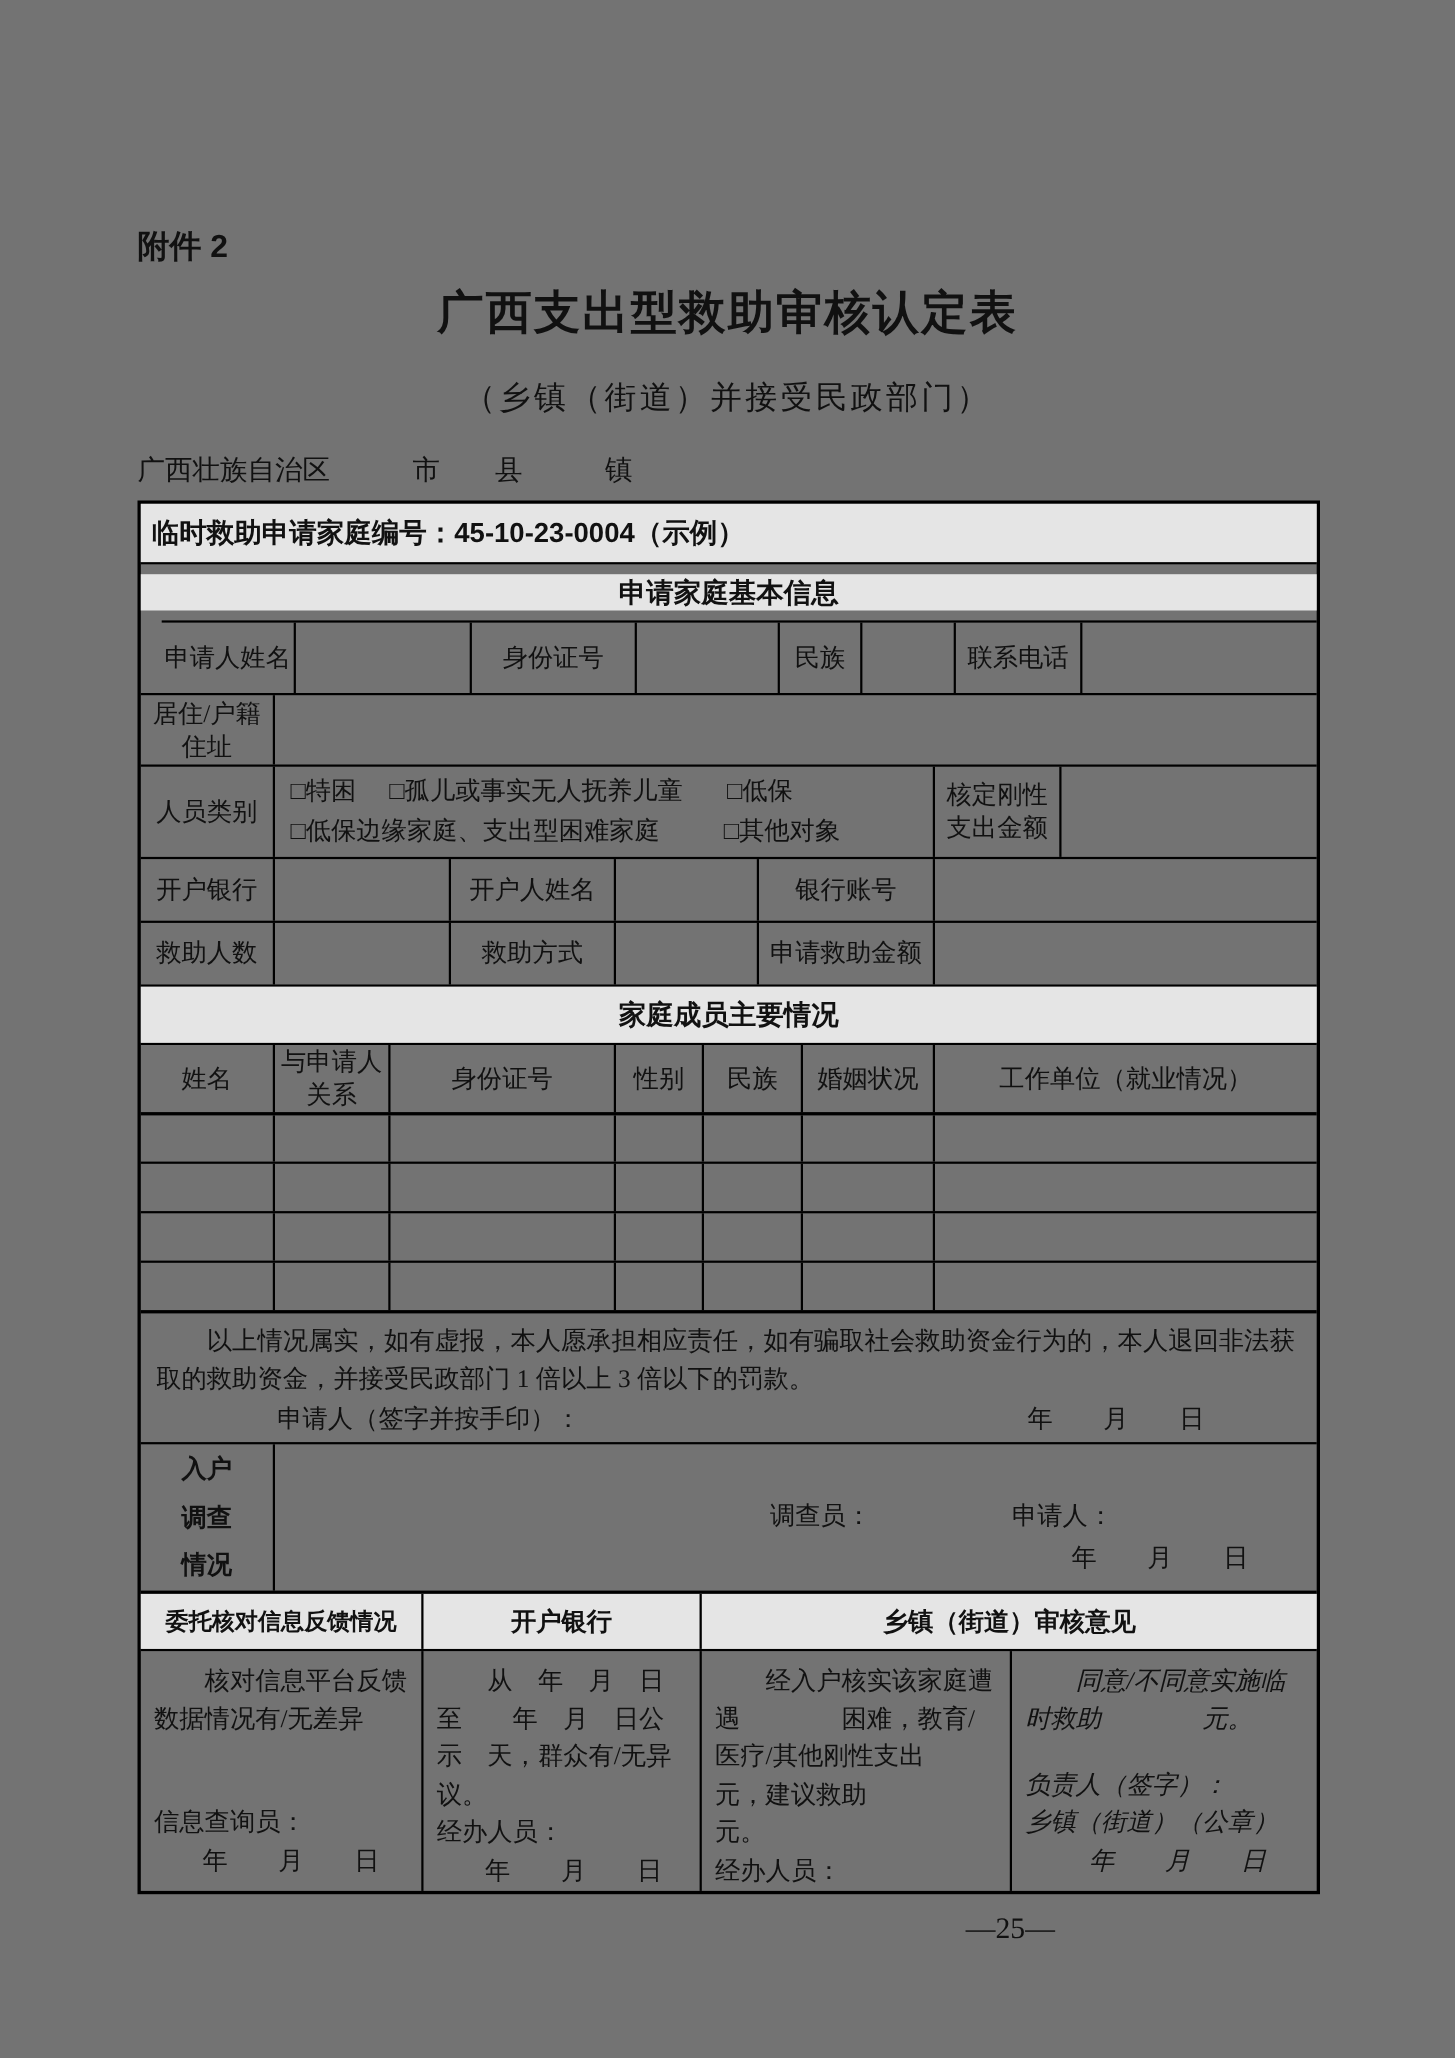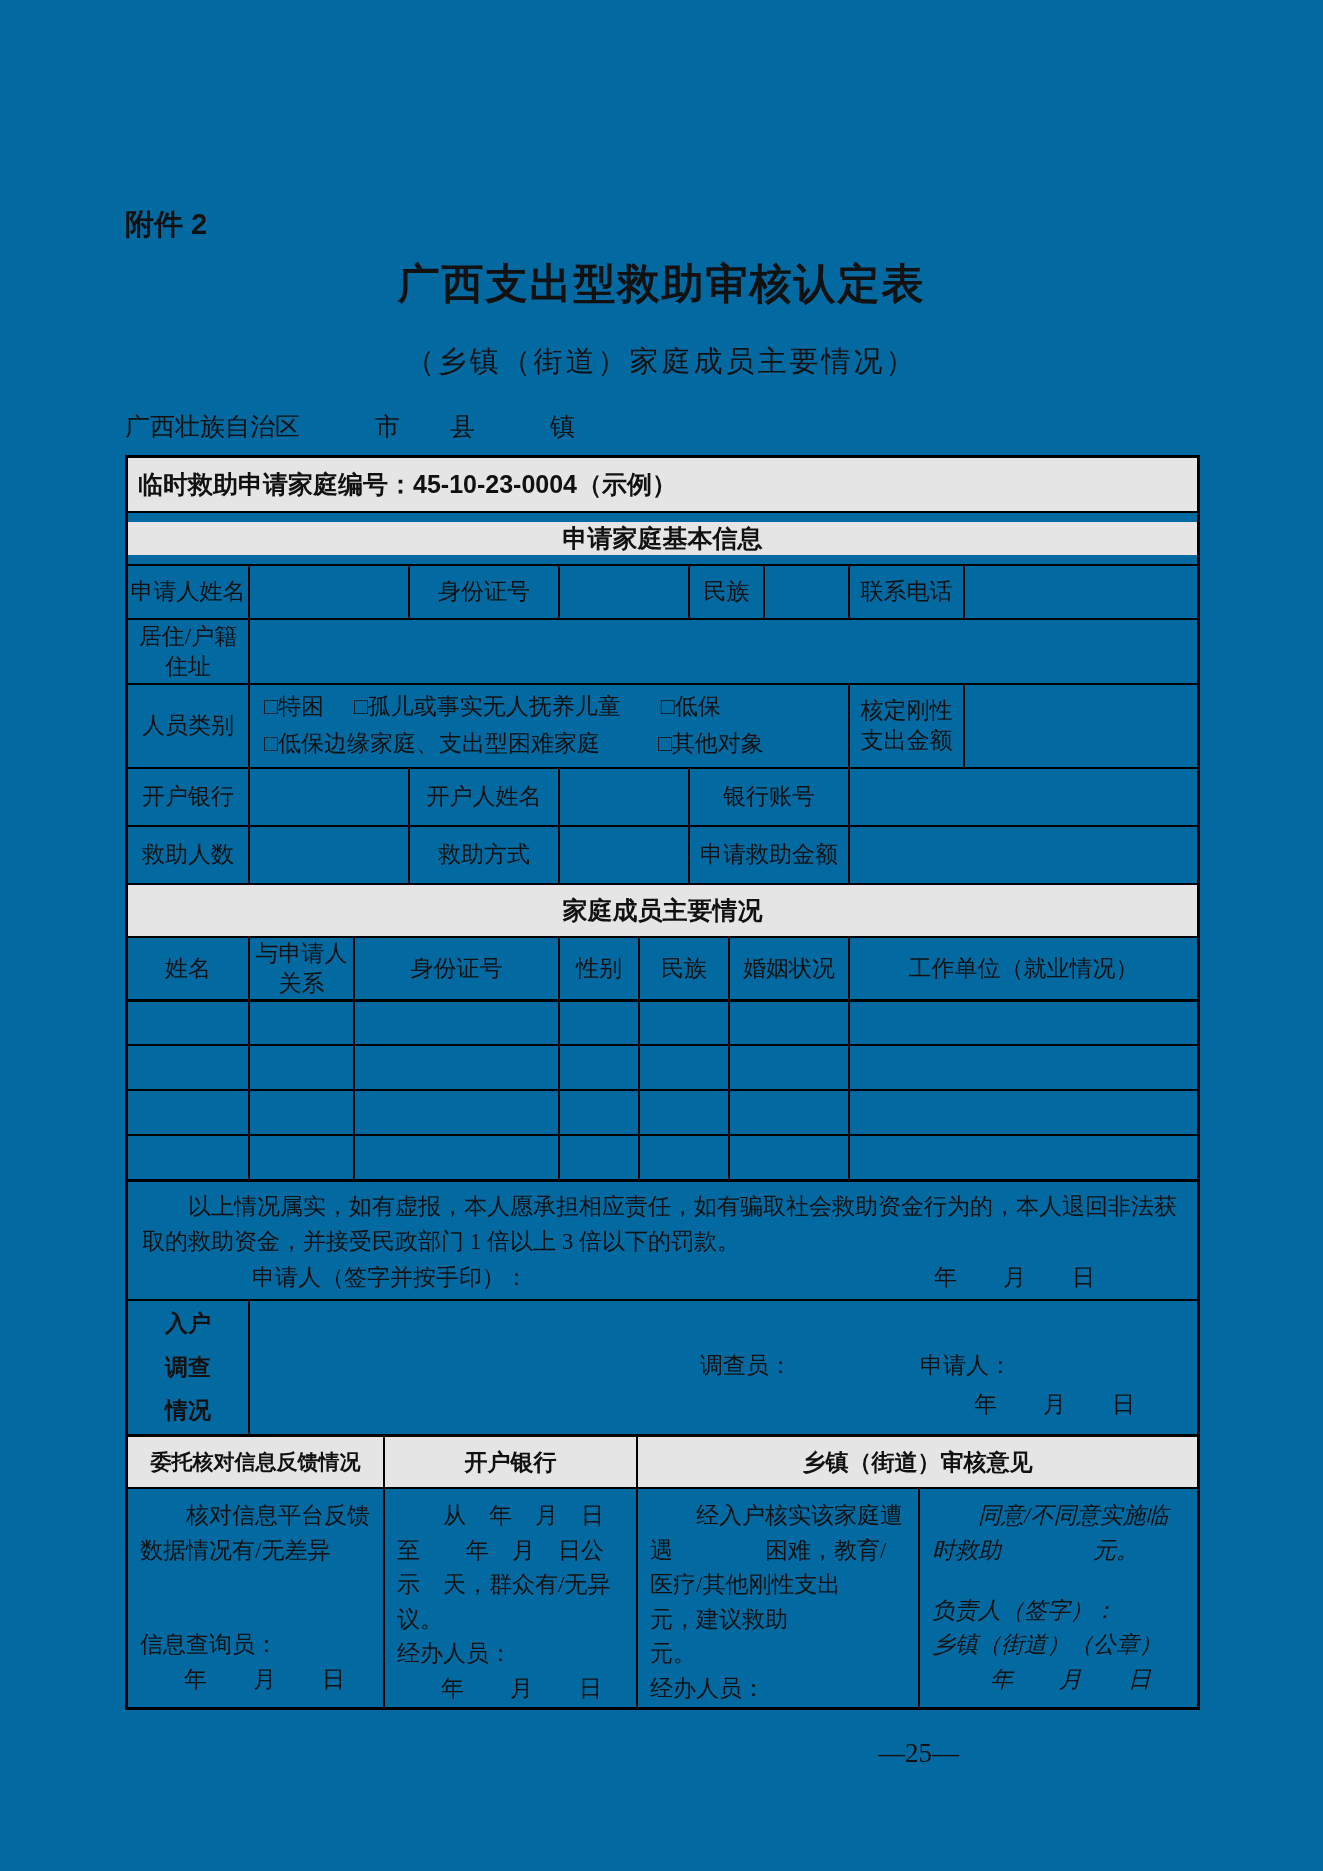--- a/index.html
+++ b/index.html
@@ -1,17 +1,17 @@
 <!DOCTYPE html>
 <html><head>
 <meta charset="utf-8">
 <style>
   html,body{margin:0;padding:0;background:#fff;}
   .page{
-    position:relative;width:1323px;height:1871px;background:#0369a1;
+    position:relative;width:1323px;height:1871px;background:#737373;
     font-family:"Liberation Serif", serif;color:#111;overflow:hidden;
   }
   .attachment{position:absolute;left:125px;top:205px;font-size:29px;font-weight:700;
     font-family:"Liberation Sans", sans-serif;}
   .doc-title{position:absolute;left:0;top:256px;width:100%;text-align:center;
     font-size:42px;font-weight:700;letter-spacing:2px;font-family:"Liberation Sans", sans-serif;}
   .doc-subtitle{position:absolute;left:0;top:342px;width:100%;text-align:center;
     font-size:29px;letter-spacing:3px;}
   .region-line{position:absolute;left:125px;top:410px;font-size:25px;
     font-family:Liberation Serif, serif;}
@@ -33,34 +33,34 @@
   .indent{text-indent:2em;}
   .fill{flex:1;}
 </style>
 </head>
 <body>
 
 <div class="page">
 
   <div class="attachment">附件 2</div>
   <div class="doc-title">广西支出型救助审核认定表</div>
-  <div class="doc-subtitle">（乡镇（街道）家庭成员主要情况）</div>
+  <div class="doc-subtitle">（乡镇（街道）并接受民政部门）</div>
   <div class="region-line">广西壮族自治区　　　市　　县　　　镇</div>
 
   <div class="tbl">
 
     <div class="t-row first" style="height:53px;">
       <div class="c cf gray hd left fill" style="padding-left:10px;">临时救助申请家庭编号：45-10-23-0004（示例）</div>
     </div>
 
     <div class="t-row" style="height:53px;align-items:center;">
       <div class="c cf gray hd fill">申请家庭基本信息</div>
     </div>
 
-    <div class="t-row" style="height:54px;">
+    <div class="t-row" style="height:66px;margin-left:19px;">
       <div class="c cf lbl" style="flex:0 0 120px;">申请人姓名</div>
       <div class="c" style="flex:0 0 160px;"></div>
       <div class="c lbl" style="flex:0 0 150px;">身份证号</div>
       <div class="c" style="flex:0 0 130px;"></div>
       <div class="c lbl" style="flex:0 0 75px;">民族</div>
       <div class="c" style="flex:0 0 85px;"></div>
       <div class="c lbl" style="flex:0 0 115px;">联系电话</div>
       <div class="c fill"></div>
     </div>
 

